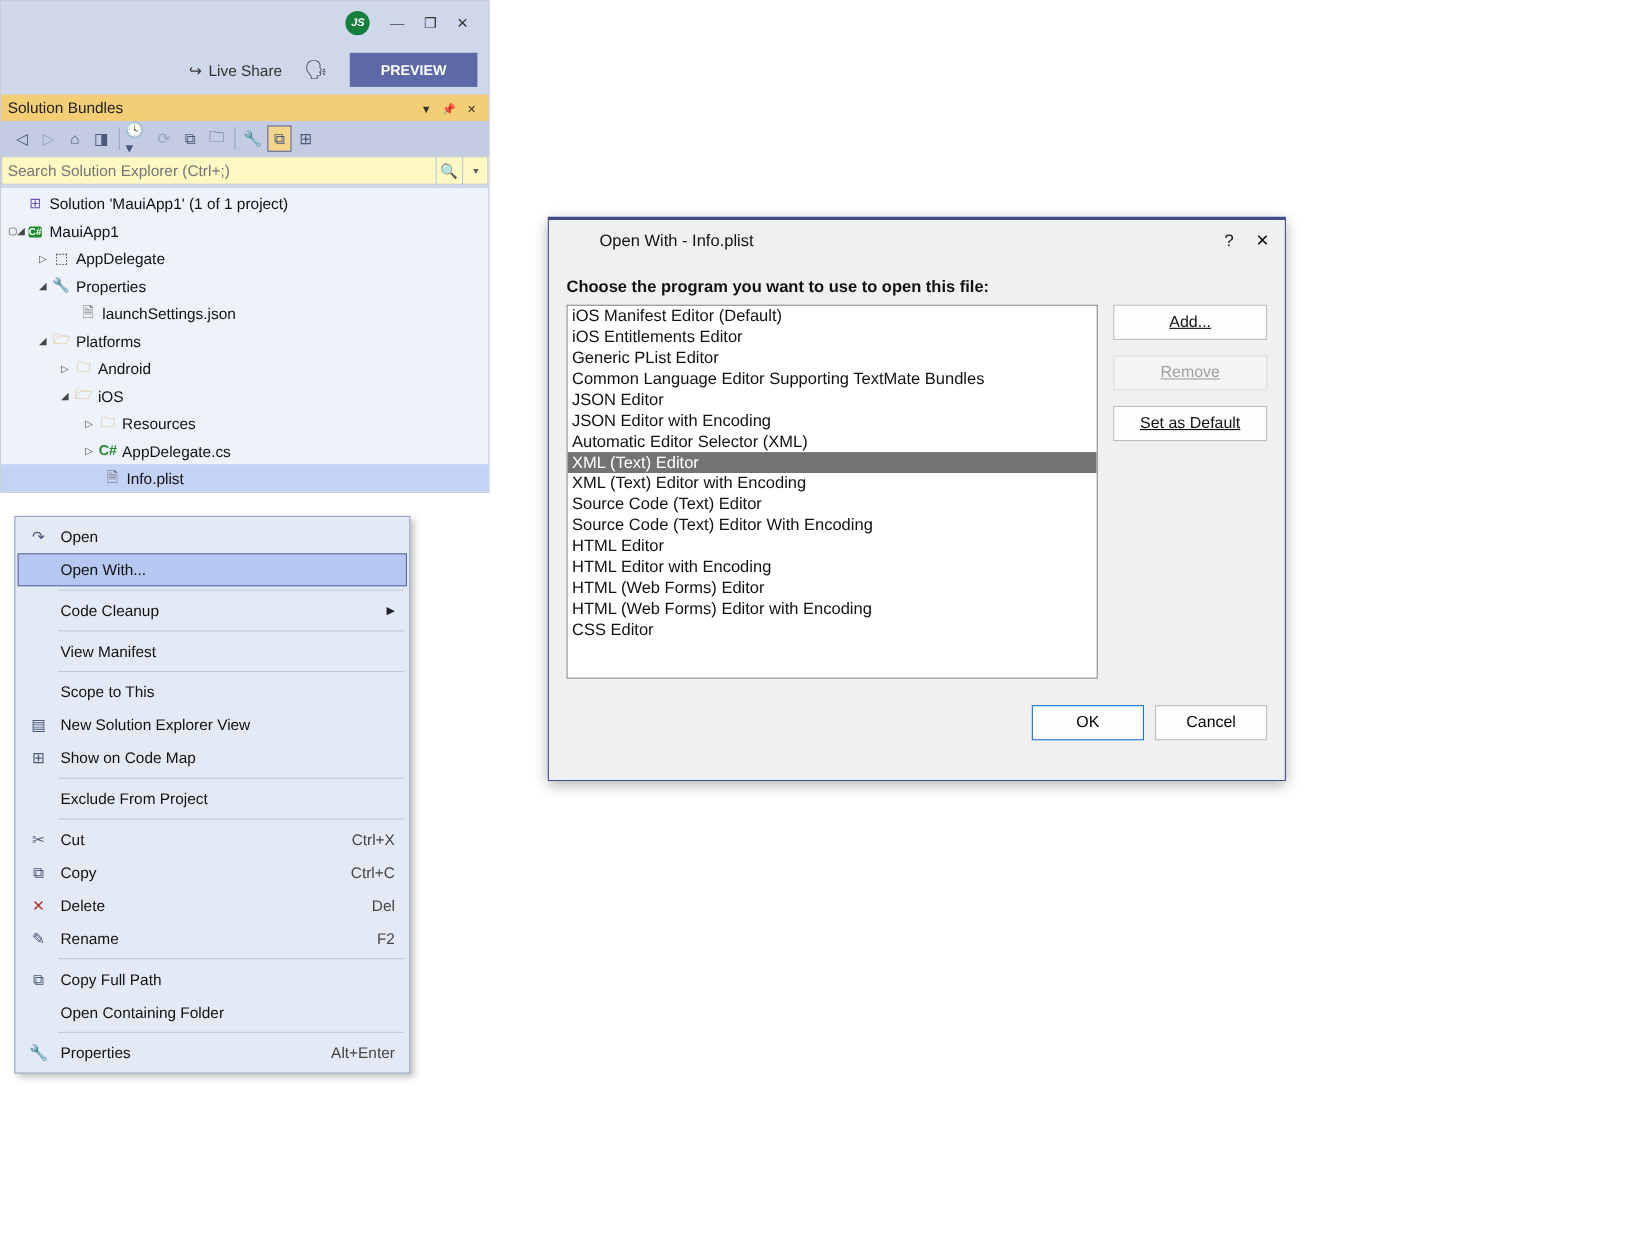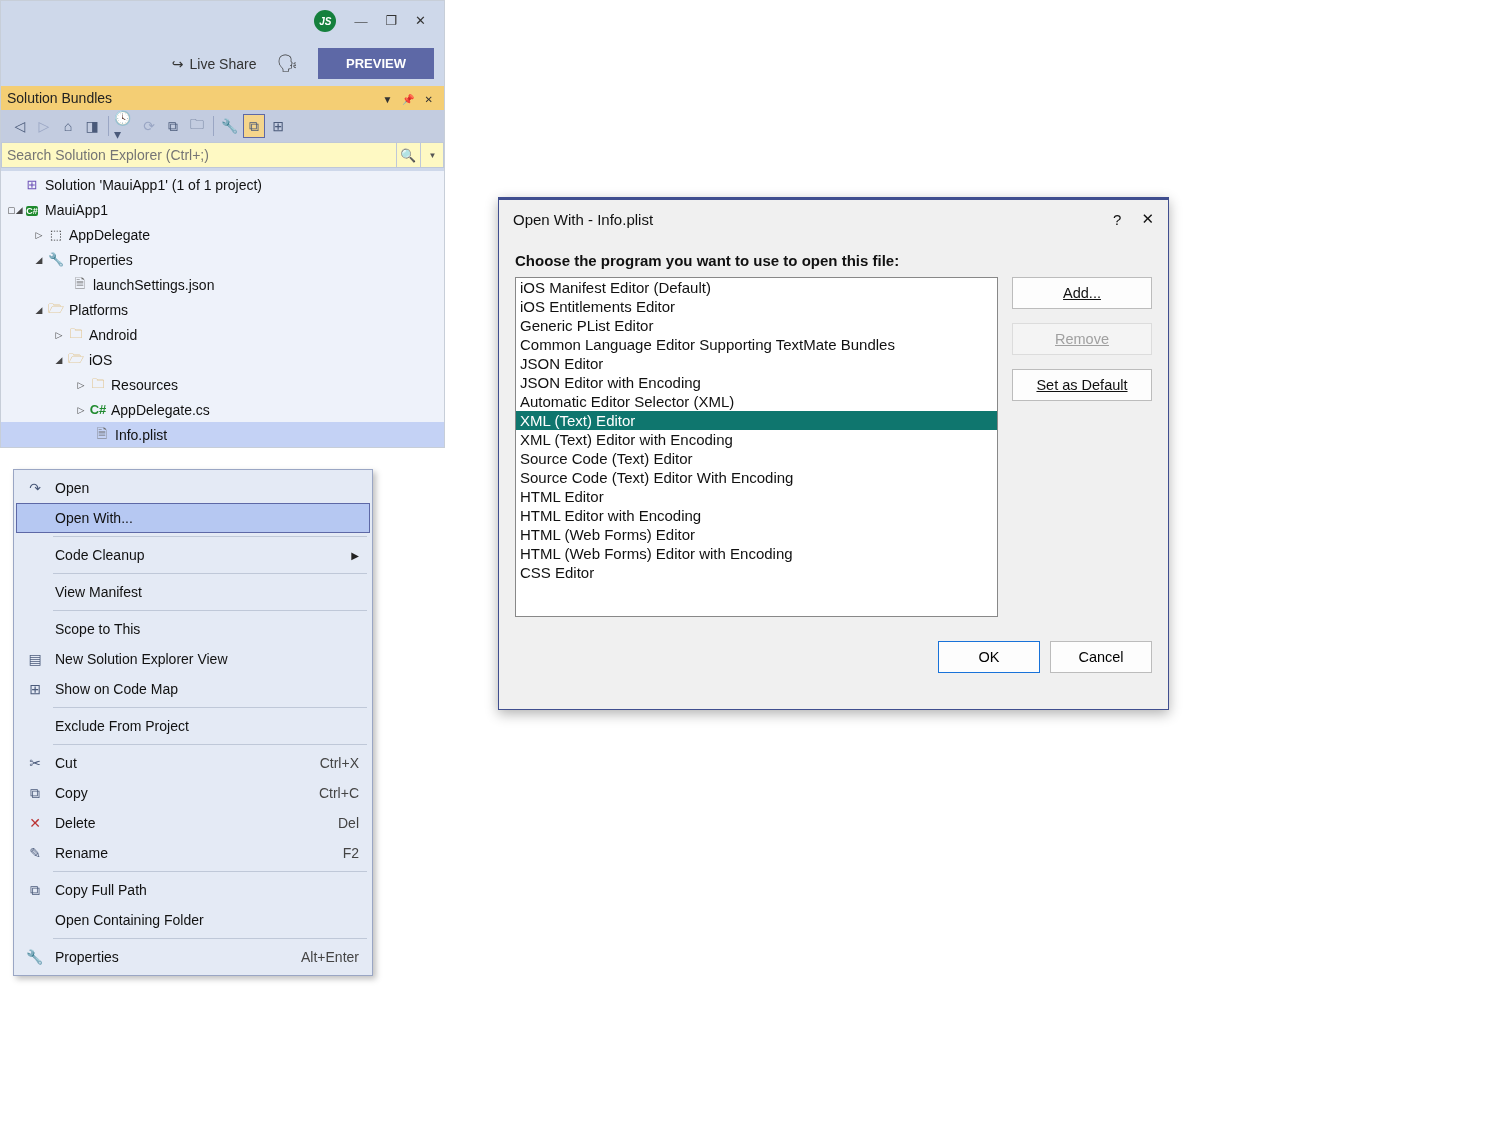--- a/index.html
+++ b/index.html
@@ -40,29 +40,29 @@
   
   .ctx{position:absolute;left:13px;top:469px;width:360px;background:#e4eaf5;border:1px solid #9aa6c4;box-shadow:3px 3px 6px rgba(0,0,0,.25);padding:3px;}
   .ci{height:30px;display:flex;align-items:center;padding-left:38px;padding-right:10px;font-size:14px;color:#111;position:relative;}
   .ci .cico{position:absolute;left:8px;width:20px;text-align:center;font-size:14px;color:#4a5a7a;}
   .ci .sc{margin-left:auto;color:#444;font-size:14px;}
   .ci .sub{margin-left:auto;font-size:10px;color:#222;}
   .ci.hl{background:#b6c8f2;border:1px solid #5d68a6;margin:0 -1px;}
   .csep{height:1px;background:#bfc8d8;margin:3px 2px 3px 36px;}
   
   .dlg{position:absolute;left:498px;top:197px;width:671px;height:513px;background:#f0f0f0;border:1px solid #404e8f;border-top-width:3px;box-shadow:0 4px 12px rgba(0,0,0,.3);}
-  .dlg-tb{padding:10px 14px 8px 14px;display:flex;align-items:center;justify-content:space-between;font-size:15px;color:#111;}
+  .dlg-tb{padding:10px 14px 8px 14px;display:flex;align-items:center;justify-content:space-between;font-size:15px;color:#111;margin-left:32px;}
   .dlg-close{font-size:15px;cursor:pointer;}
   .dlg-help{font-size:15px;cursor:pointer;margin-left:auto;margin-right:20px;}
   .dlg-body{padding:6px 16px 14px 16px;}
   .dlg-prompt{font-size:15px;color:#111;padding:10px 0 8px 0;font-weight:bold;}
   .dlg-row{display:flex;gap:14px;}
   .lst{flex:1;height:340px;background:#fff;border:1px solid #888;overflow-y:scroll;}
   .li{padding:1px 4px;font-size:15px;color:#111;white-space:nowrap;}
-  .li.sel{background:#0f766e;color:#fff;}
+  .li.sel{background:#737373;color:#fff;}
   .btns{width:140px;display:flex;flex-direction:column;gap:14px;}
   .dbtn{height:32px;border:1px solid #bcbcbc;background:#fdfdfd;font-size:14.5px;color:#111;cursor:pointer;text-decoration:underline;}
   .dbtn[disabled]{color:#a0a0a0;background:#f4f4f4;border-color:#dcdcdc;}
   .dlg-foot{display:flex;justify-content:flex-end;gap:10px;padding:10px 16px 14px 0;}
   .fbtn{width:102px;height:32px;border:1px solid #bcbcbc;background:#fdfdfd;font-size:14.5px;}
   .fbtn.def{border:1px solid #1872d9;}
   ::-webkit-scrollbar{width:16px;}
   ::-webkit-scrollbar-track{background:#f0f0f0;}
   ::-webkit-scrollbar-thumb{background:#c0c0c0;}
 </style>

